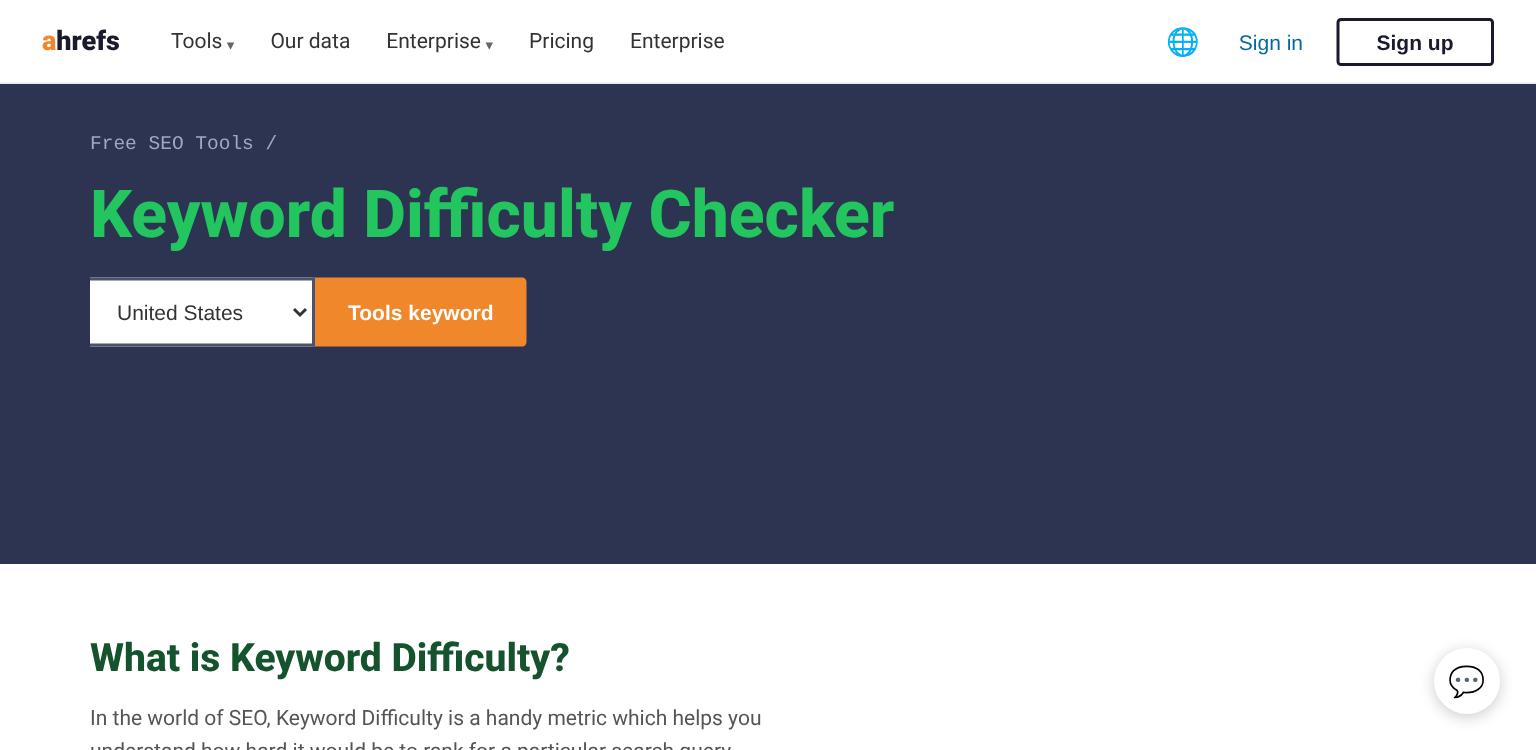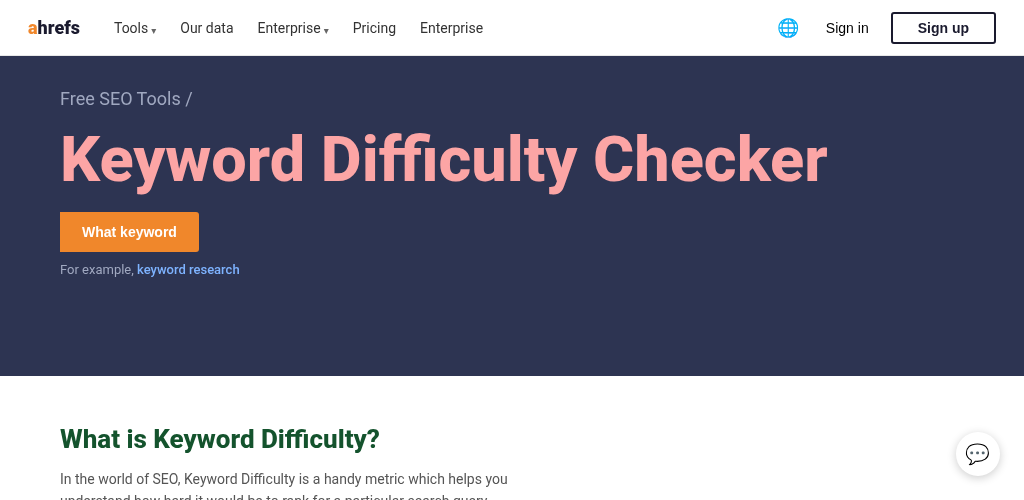--- a/index.html
+++ b/index.html
@@ -49,21 +49,21 @@
       cursor: pointer;
       font-size: 18px;
       color: #555;
       padding: 4px;
     }
     .signin-btn {
       background: none;
       border: none;
       cursor: pointer;
       font-size: 14px;
-      color: #000000;
+      color: #0369a1;
       padding: 6px 10px;
     }
     .signup-btn {
       background: none;
       border: 2px solid #1a1a2e;
       cursor: pointer;
       font-size: 14px;
       color: #1a1a2e;
       padding: 6px 25px;
       border-radius: 3px;
@@ -71,27 +71,28 @@
     }
 
     
     .hero {
       background: #2d3452;
       padding: 32px 60px 40px 60px;
       min-height: 320px;
     }
     .breadcrumb {
       color: #a0a8c0;
-      font-size: 18px;
+      font-size: 13px;
       margin-bottom: 16px;
+      font-family: Liberation Mono, monospace;
     }
     .breadcrumb a { color: #a0a8c0; text-decoration: none; }
     .hero-title {
-      color: #fca5a5;
-      font-size: 63px;
+      color: #22c55e;
+      font-size: 44px;
       font-weight: 800;
       line-height: 1.1;
       margin-bottom: 18px;
     }
     .hero-subtitle {
       color: #c8cce0;
       font-size: 16px;
       line-height: 1.5;
       margin-bottom: 28px;
       max-width: 420px;
@@ -219,25 +220,29 @@
   </div>
 </nav>
 
 <section class="hero">
   <div class="breadcrumb">
     <a>Free SEO Tools</a>
     <span>/</span>
   </div>
   <h1 class="hero-title">Keyword Difficulty Checker</h1>
   <div class="search-row">
-    <button class="check-btn">What keyword</button>
-  </div>
-  <p class="example-text">
-    <span>For example,</span>&nbsp;<span class="example-link">keyword research</span>
-  </p>
+    <select class="country-select">
+      <option>United States</option>
+      <option>United Kingdom</option>
+      <option>Canada</option>
+      <option>Australia</option>
+      <option>Germany</option>
+    </select>
+    <button class="check-btn">Tools keyword</button>
+  </div>
 </section>
 
 <section class="content-section">
   <h2 class="content-title">What is Keyword Difficulty?</h2>
   <p class="content-text">
     <span>In the world of SEO, Keyword Difficulty is a handy metric which helps you</span>
     <br>
     <span>understand how hard it would be to rank for a particular search query.</span>
   </p>
 </section>

